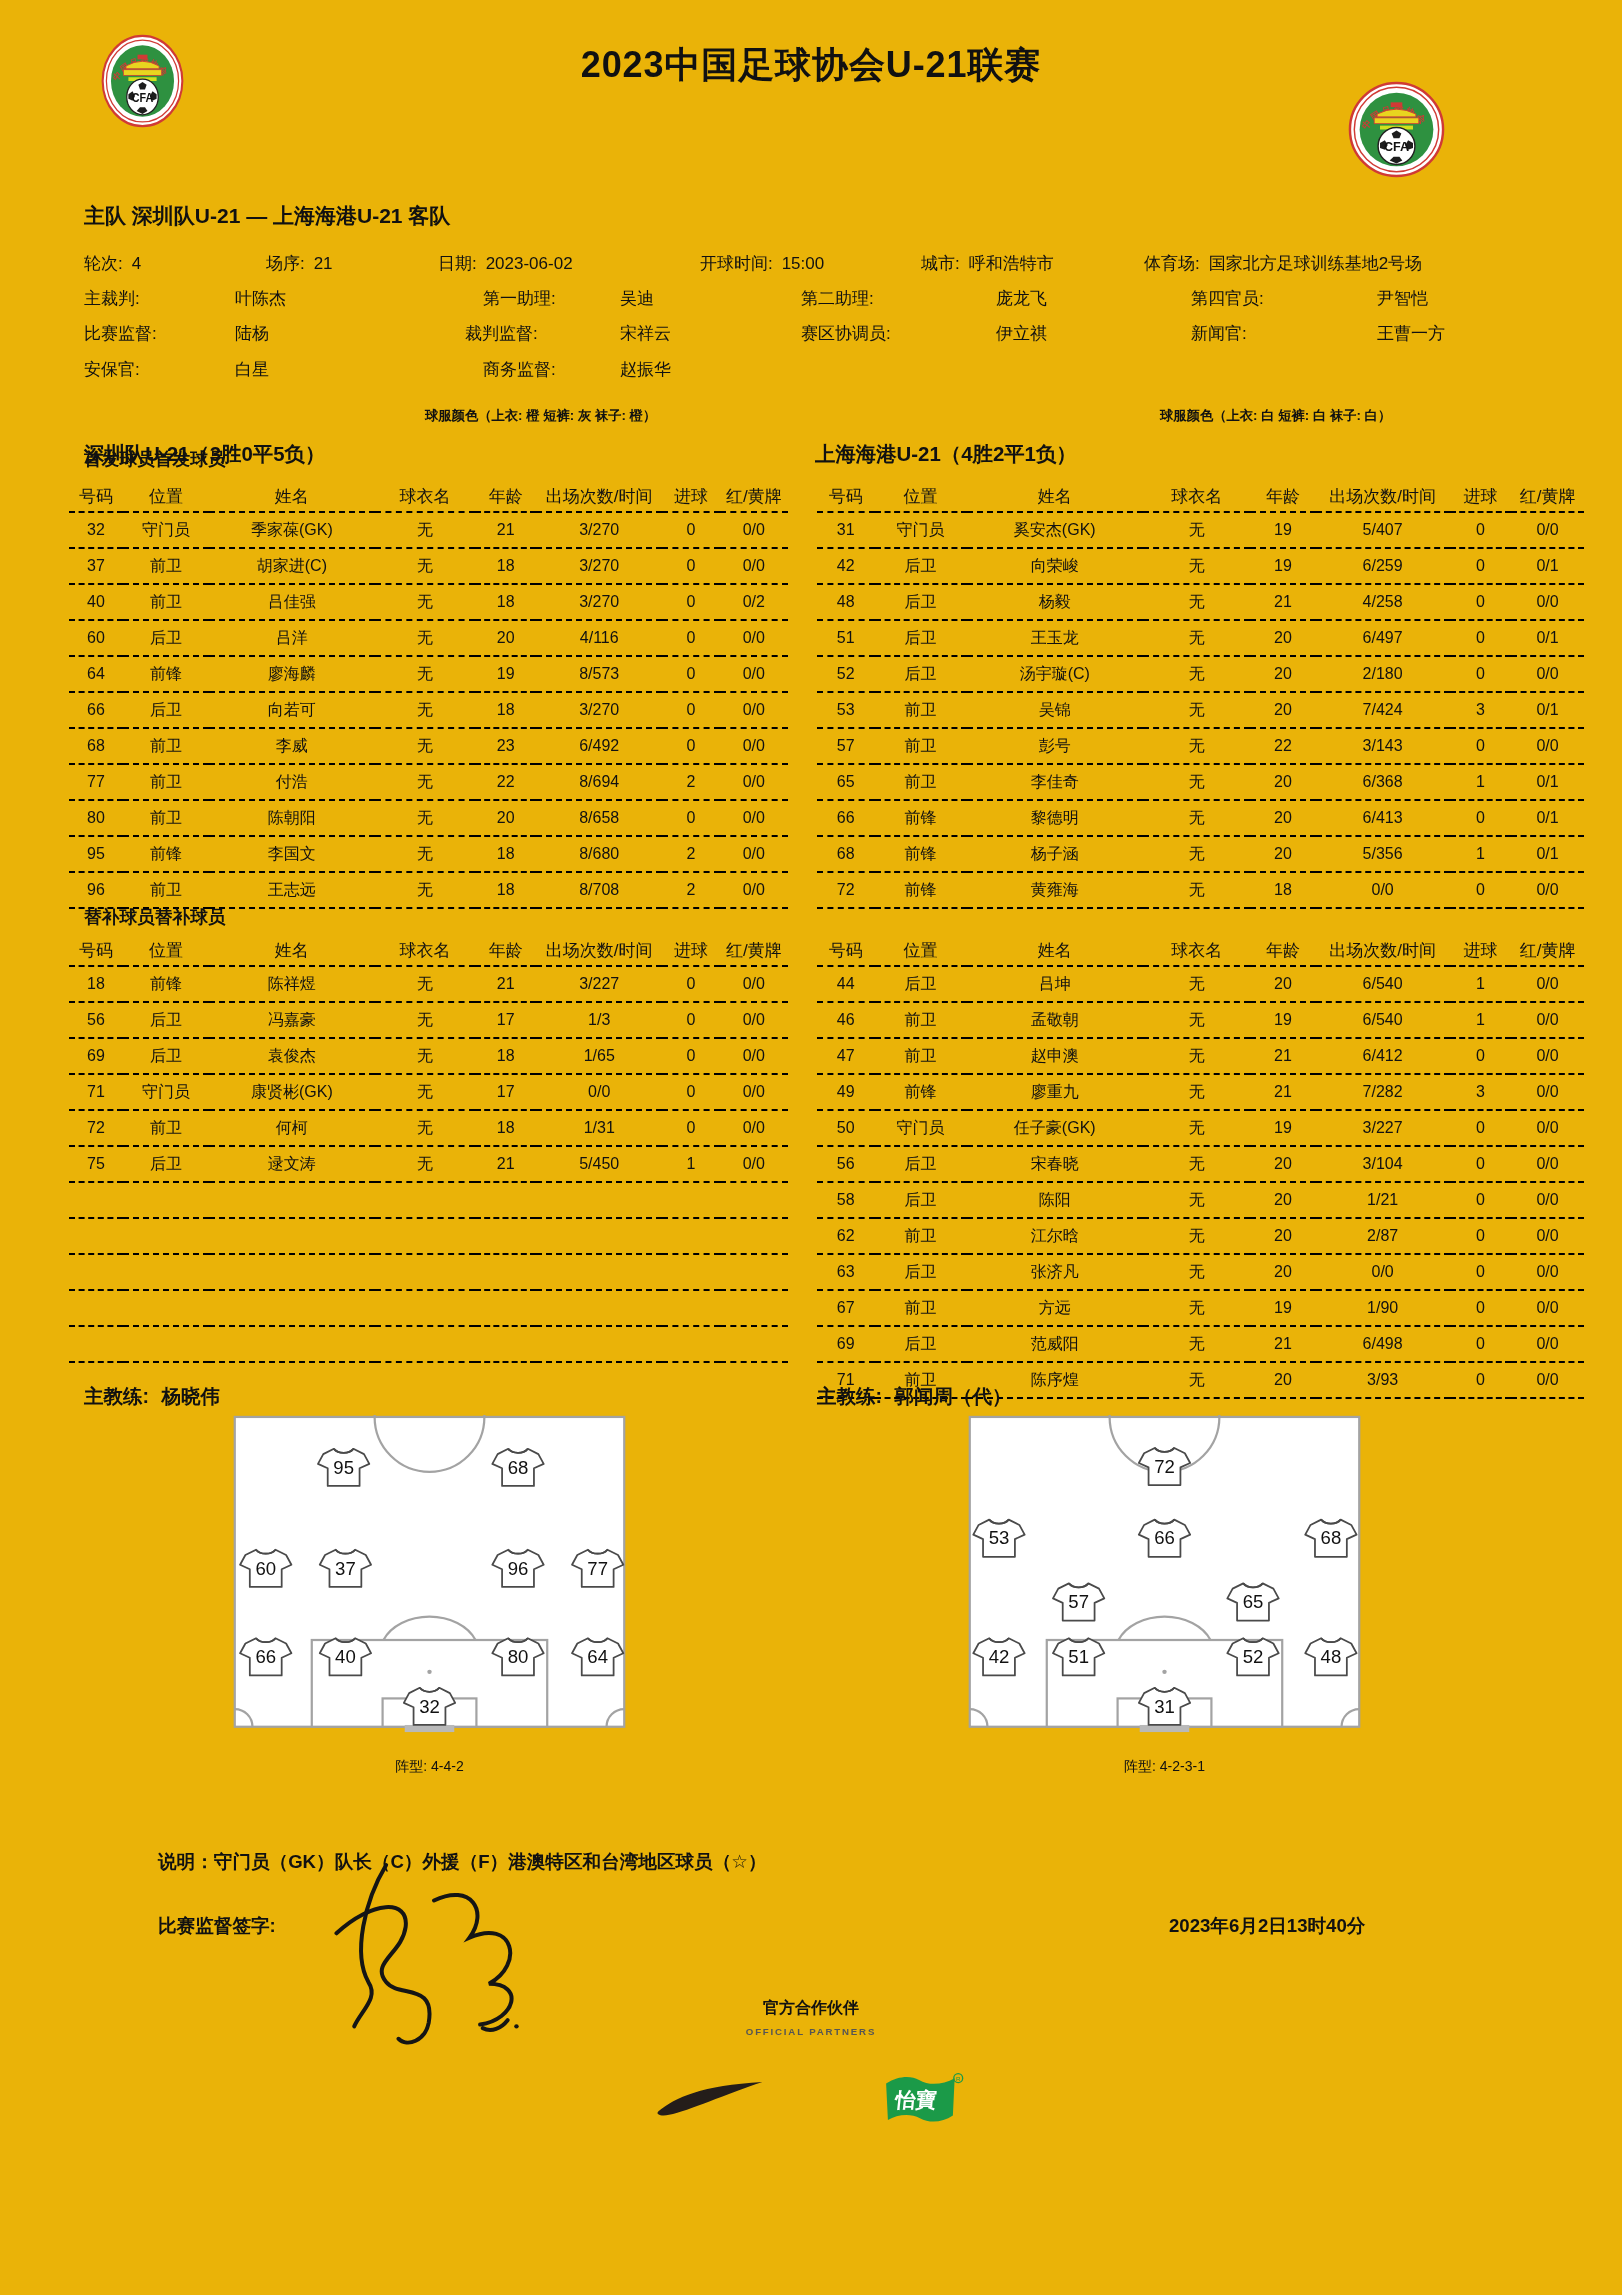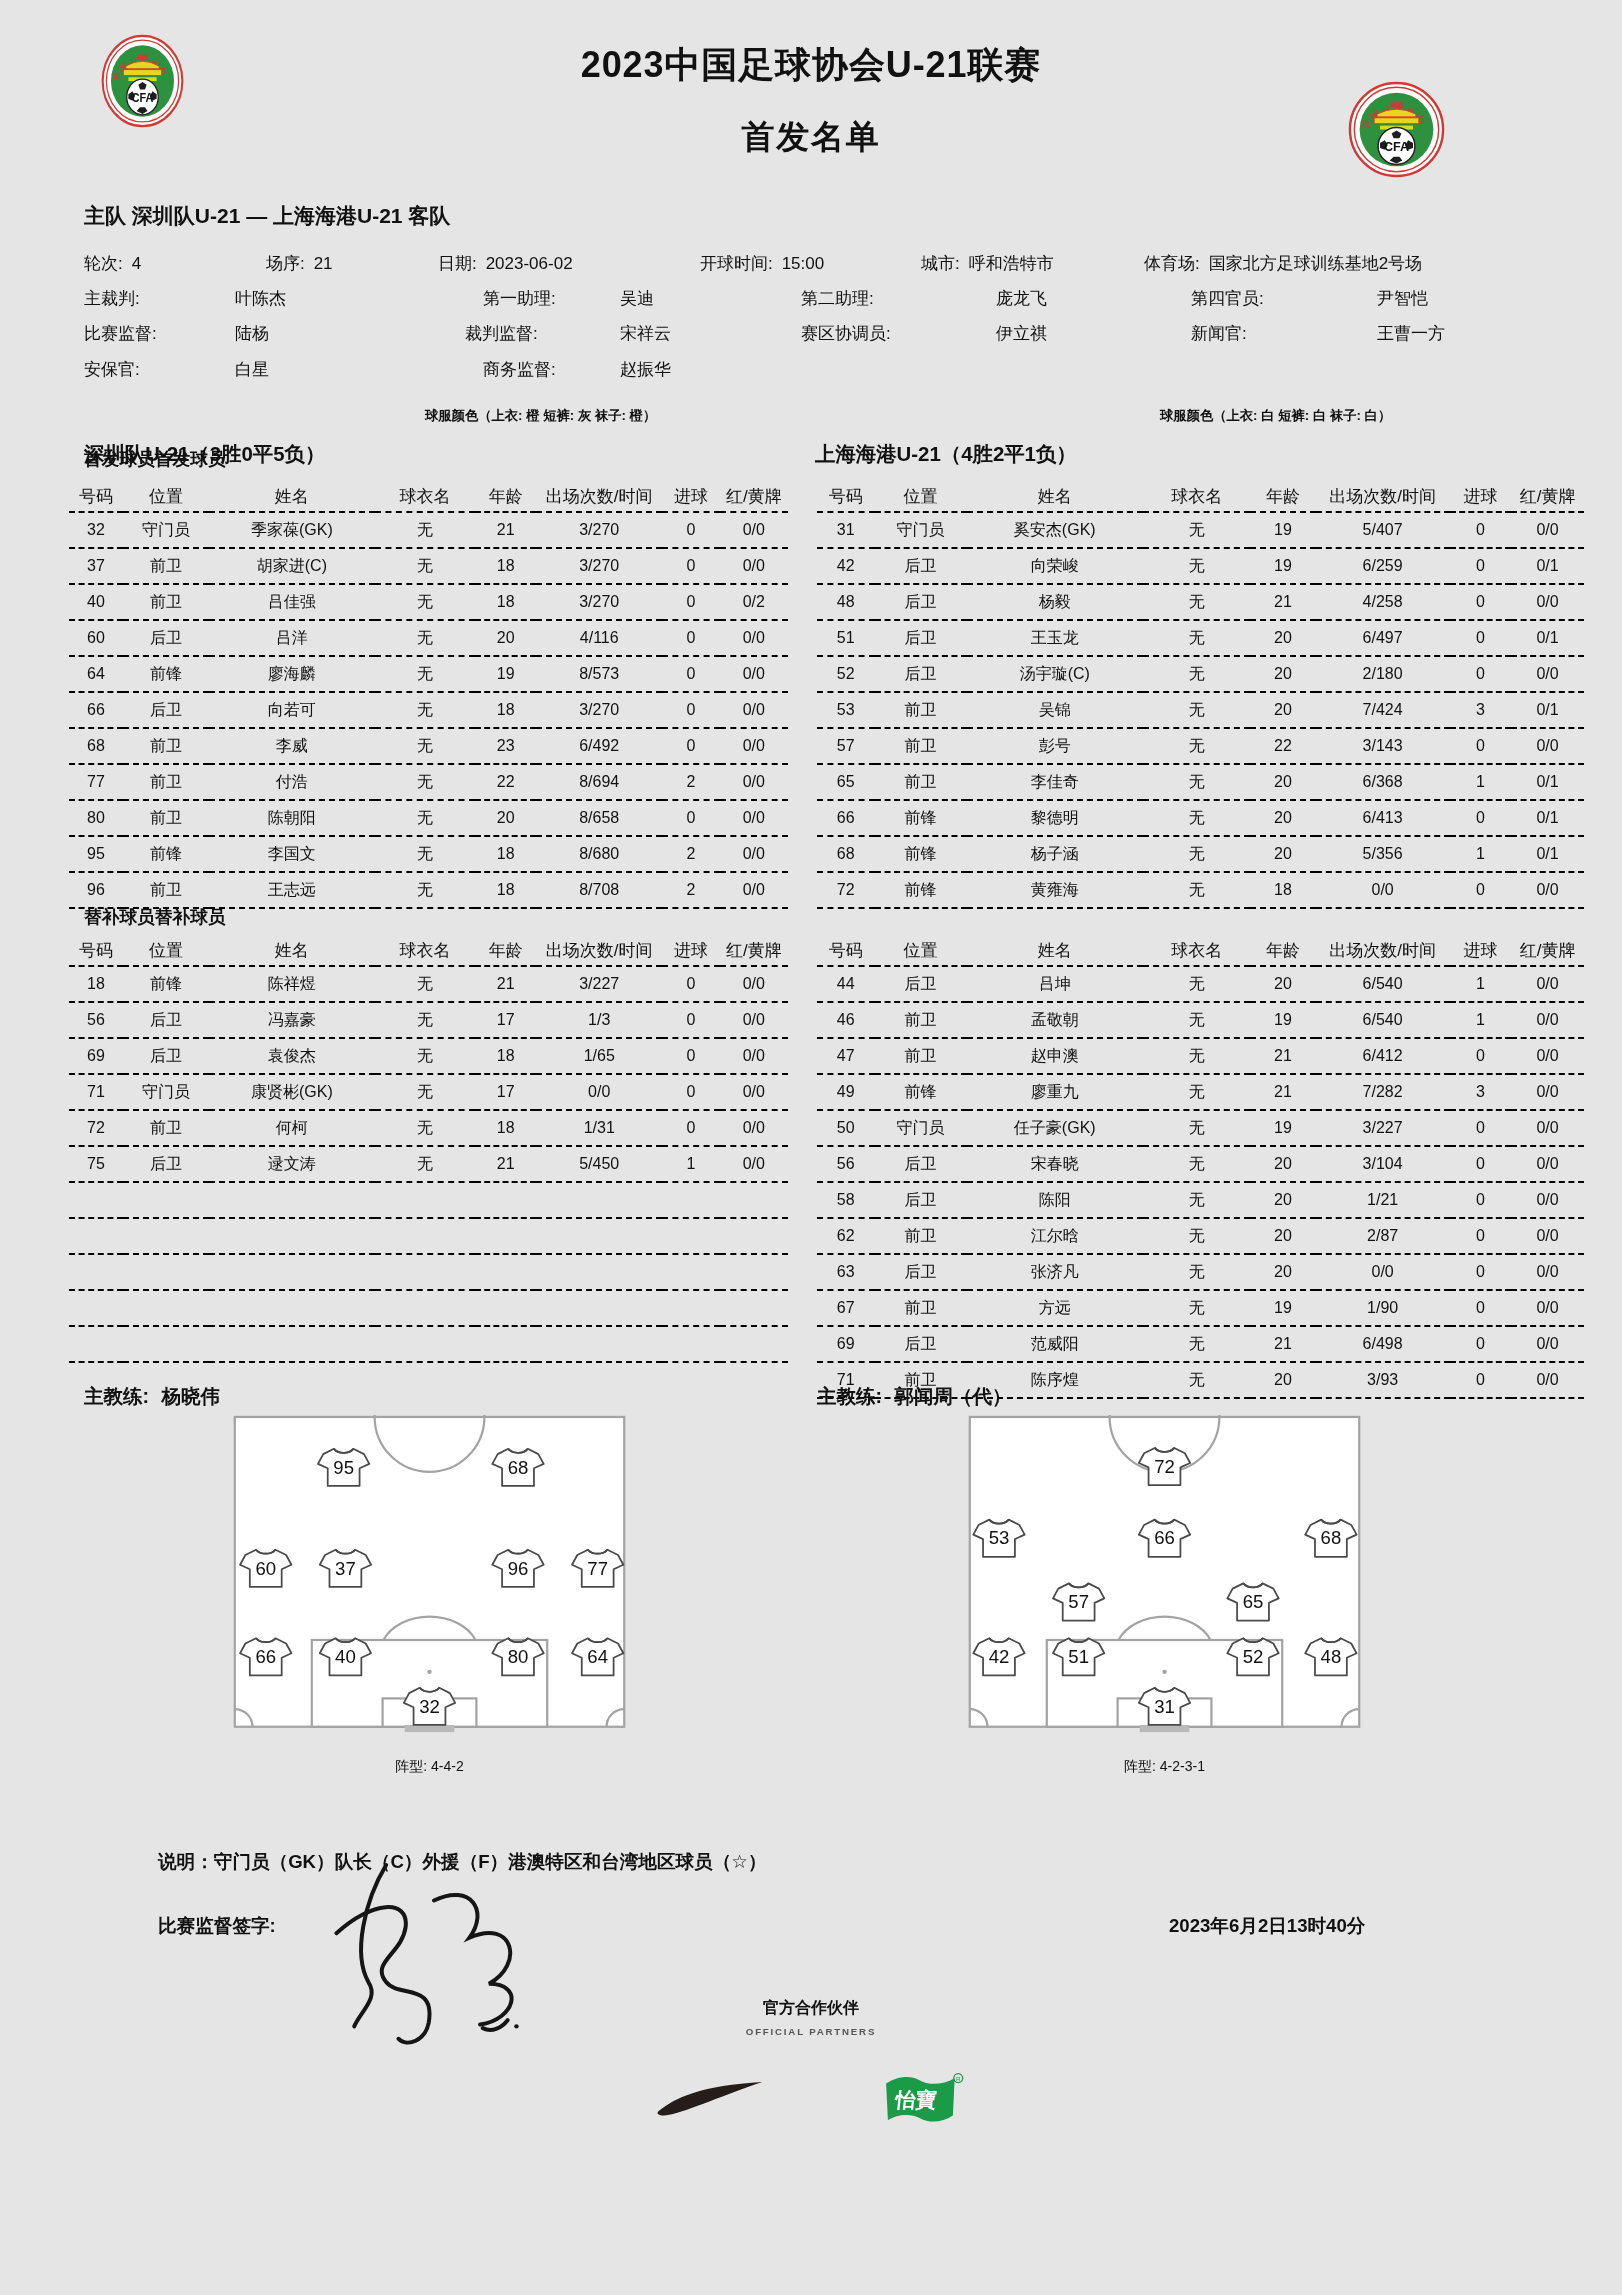--- a/index.html
+++ b/index.html
@@ -1,16 +1,16 @@
 <!DOCTYPE html>
 <html style="font-size:14px"><head>
 <meta charset="utf-8">
 <style>
   html,body{margin:0;padding:0;background:#fff;}
-  .page{position:relative;width:1622px;height:2295px;background:#e5e5e5;overflow:hidden;
+  .page{position:relative;width:1622px;height:2295px;background:#eab308;overflow:hidden;
         font-family:"Liberation Sans","DejaVu Sans",sans-serif;color:#111;}
   .abs{position:absolute;}
   .title{width:100%;text-align:center;font-size:36px;font-weight:700;letter-spacing:0.9px;}
   .subtitle{width:100%;text-align:center;font-size:33px;font-weight:700;letter-spacing:1.8px;}
   .matchup{font-size:21px;font-weight:700;}
   .info{font-size:17px;white-space:nowrap;}
   .info .v{margin-left:8.9px;}
   .teamname{font-size:20.4px;font-weight:700;white-space:nowrap;margin-top:40px;}
   .kit{font-size:13.3px;font-weight:700;white-space:nowrap;}
   .seclabel{font-size:17.7px;font-weight:700;}
@@ -65,21 +65,20 @@
 <div class="page">
 
   <svg class="abs" style="left:101px;top:34px" width="83" height="94" viewBox="0 0 100 100" preserveAspectRatio="none">
       <use href="#cfa-badge"></use>
     </svg>
   <svg class="abs" style="left:1348px;top:81px" width="97" height="97" viewBox="0 0 100 100">
       <use href="#cfa-badge"></use>
     </svg>
 
   <div class="abs title" style="top:41px">2023中国足球协会U-21联赛</div>
-  <div class="abs subtitle" style="top:115px">首发名单</div>
   <div class="abs matchup" style="left:84px;top:202px">主队 深圳队U-21 — 上海海港U-21 客队</div>
 
   <div class="abs info" style="left:84px;top:252px"><span>轮次:</span><span class="v">4</span></div>
   <div class="abs info" style="left:266px;top:252px"><span>场序:</span><span class="v">21</span></div>
   <div class="abs info" style="left:438px;top:252px"><span>日期:</span><span class="v">2023-06-02</span></div>
   <div class="abs info" style="left:700px;top:252px"><span>开球时间:</span><span class="v">15:00</span></div>
   <div class="abs info" style="left:921px;top:252px"><span>城市:</span><span class="v">呼和浩特市</span></div>
   <div class="abs info" style="left:1144px;top:252px"><span>体育场:</span><span class="v">国家北方足球训练基地2号场</span></div>
 
   <span class="abs info" style="left:84px;top:287px">主裁判:</span>

